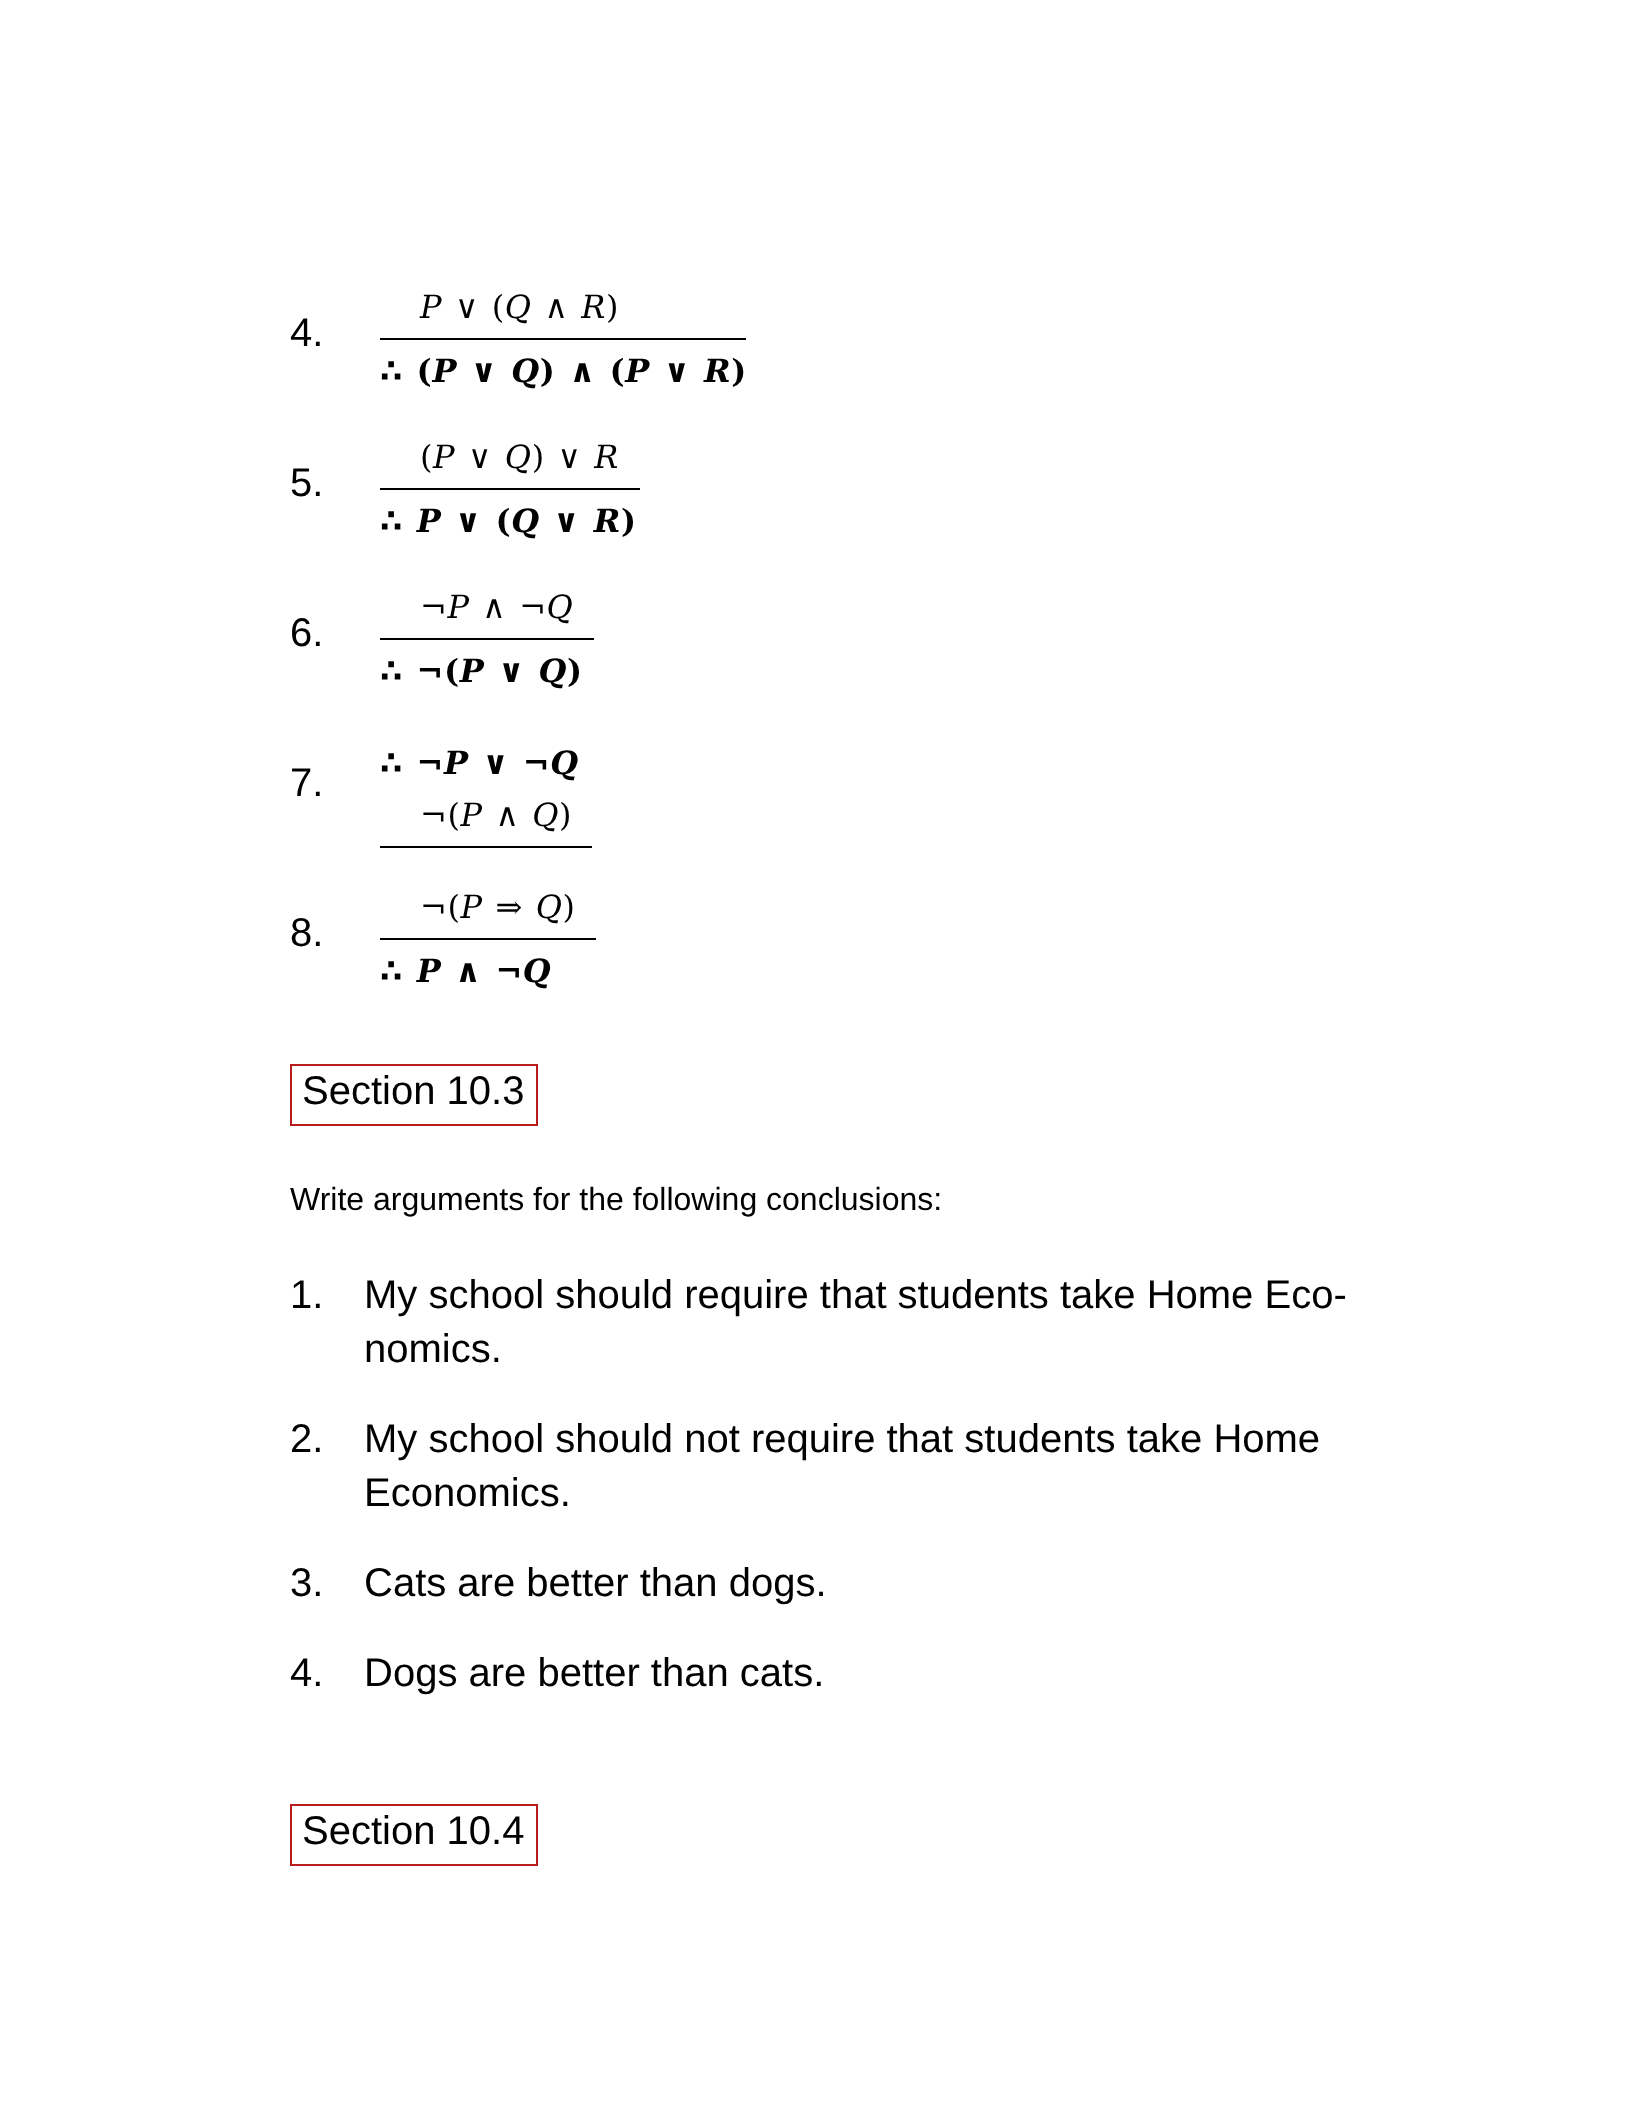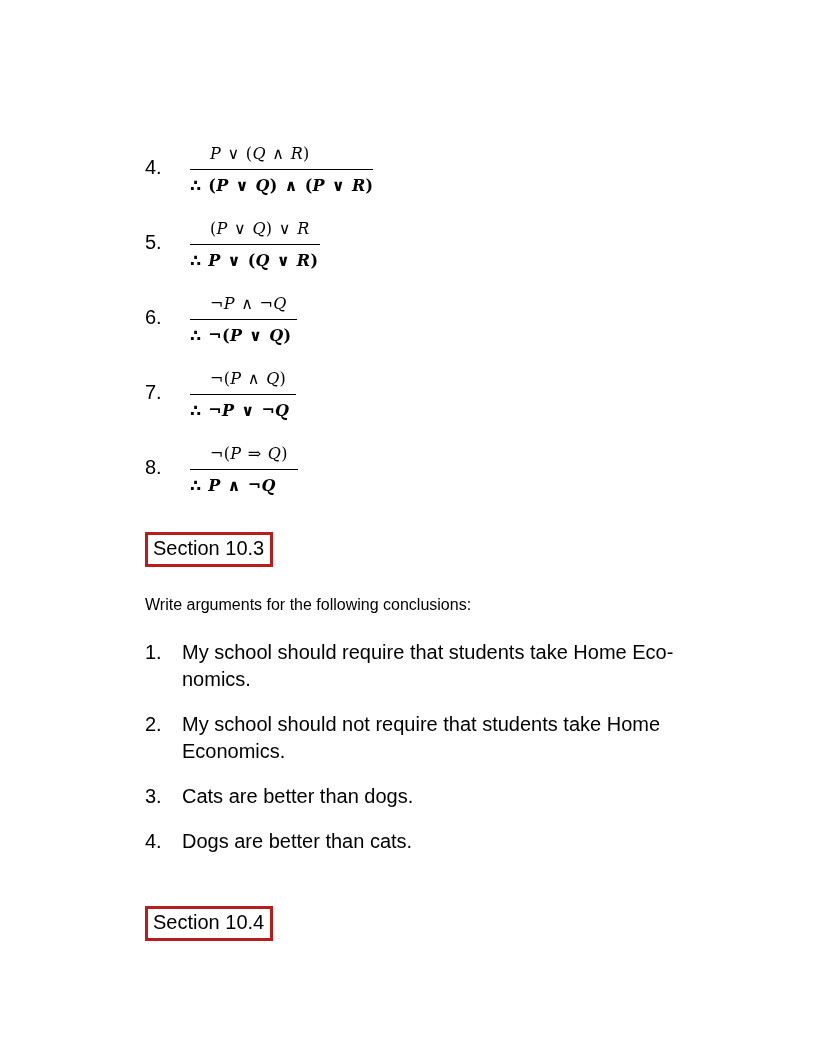--- a/index.html
+++ b/index.html
@@ -48,21 +48,21 @@
   }
   .conclusion {
     display: block;
     padding-top: 3px;
     font-weight: bold;
   }
 
   
   .section-box {
     display: inline-block;
-    border: 3px solid #b91c1c;
+    border: 1px solid #b91c1c;
     padding: 1px 6px 4px 5px;
     font-size: 20px;
     line-height: 24px;
   }
   .section-box.first { margin-top: 16px; }
   .section-box.second { margin-top: 33px; }
 
   
   .instructions {
     margin-top: 24px;
@@ -112,22 +112,22 @@
         <span class="arg-num">6.</span>
         <span class="arg-frac">
           <span class="math premise">¬<i>P</i> ∧ ¬<i>Q</i></span>
           <span class="math conclusion">∴ ¬(<i>P</i> ∨ <i>Q</i>)</span>
         </span>
       </div>
 
       <div class="arg-row">
         <span class="arg-num">7.</span>
         <span class="arg-frac">
+          <span class="math conclusion">∴ ¬<i>P</i> ∨ ¬<i>Q</i></span>
           <span class="math premise">¬(<i>P</i> ∧ <i>Q</i>)</span>
-          <span class="math conclusion">∴ ¬<i>P</i> ∨ ¬<i>Q</i></span>
         </span>
       </div>
 
       <div class="arg-row">
         <span class="arg-num">8.</span>
         <span class="arg-frac">
           <span class="math premise">¬(<i>P</i> ⇒ <i>Q</i>)</span>
           <span class="math conclusion">∴ <i>P</i> ∧ ¬<i>Q</i></span>
         </span>
       </div>

